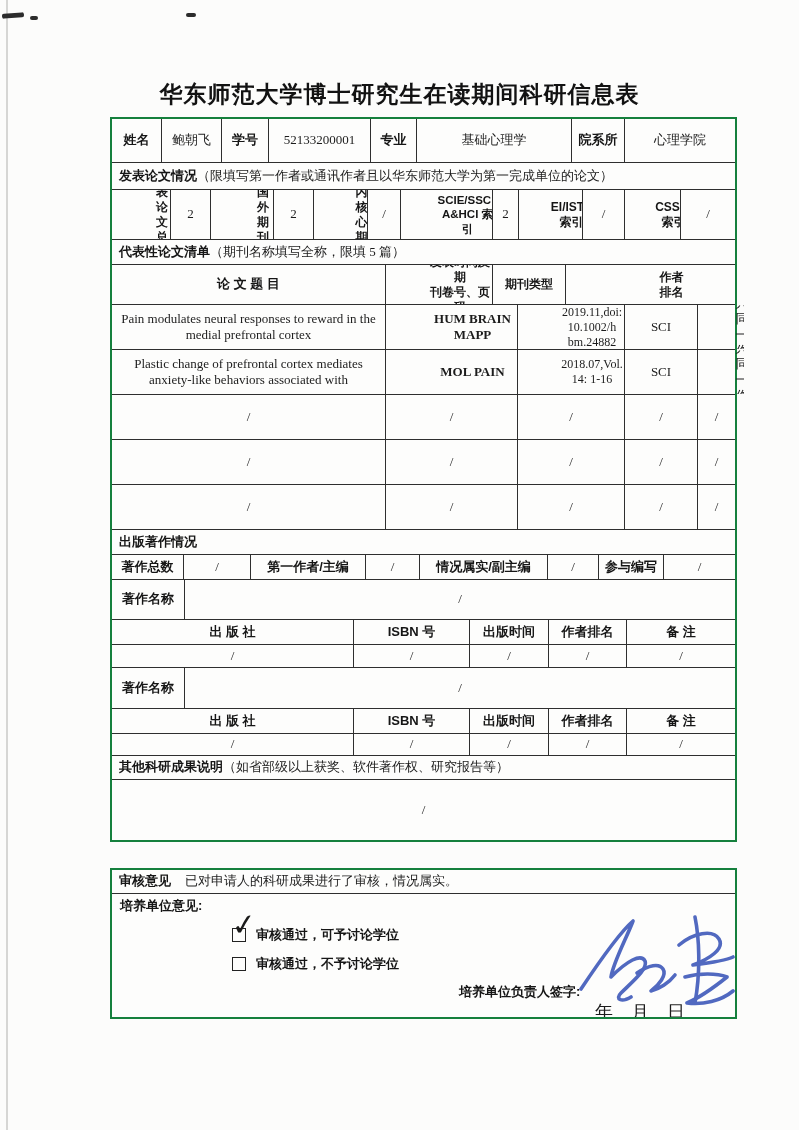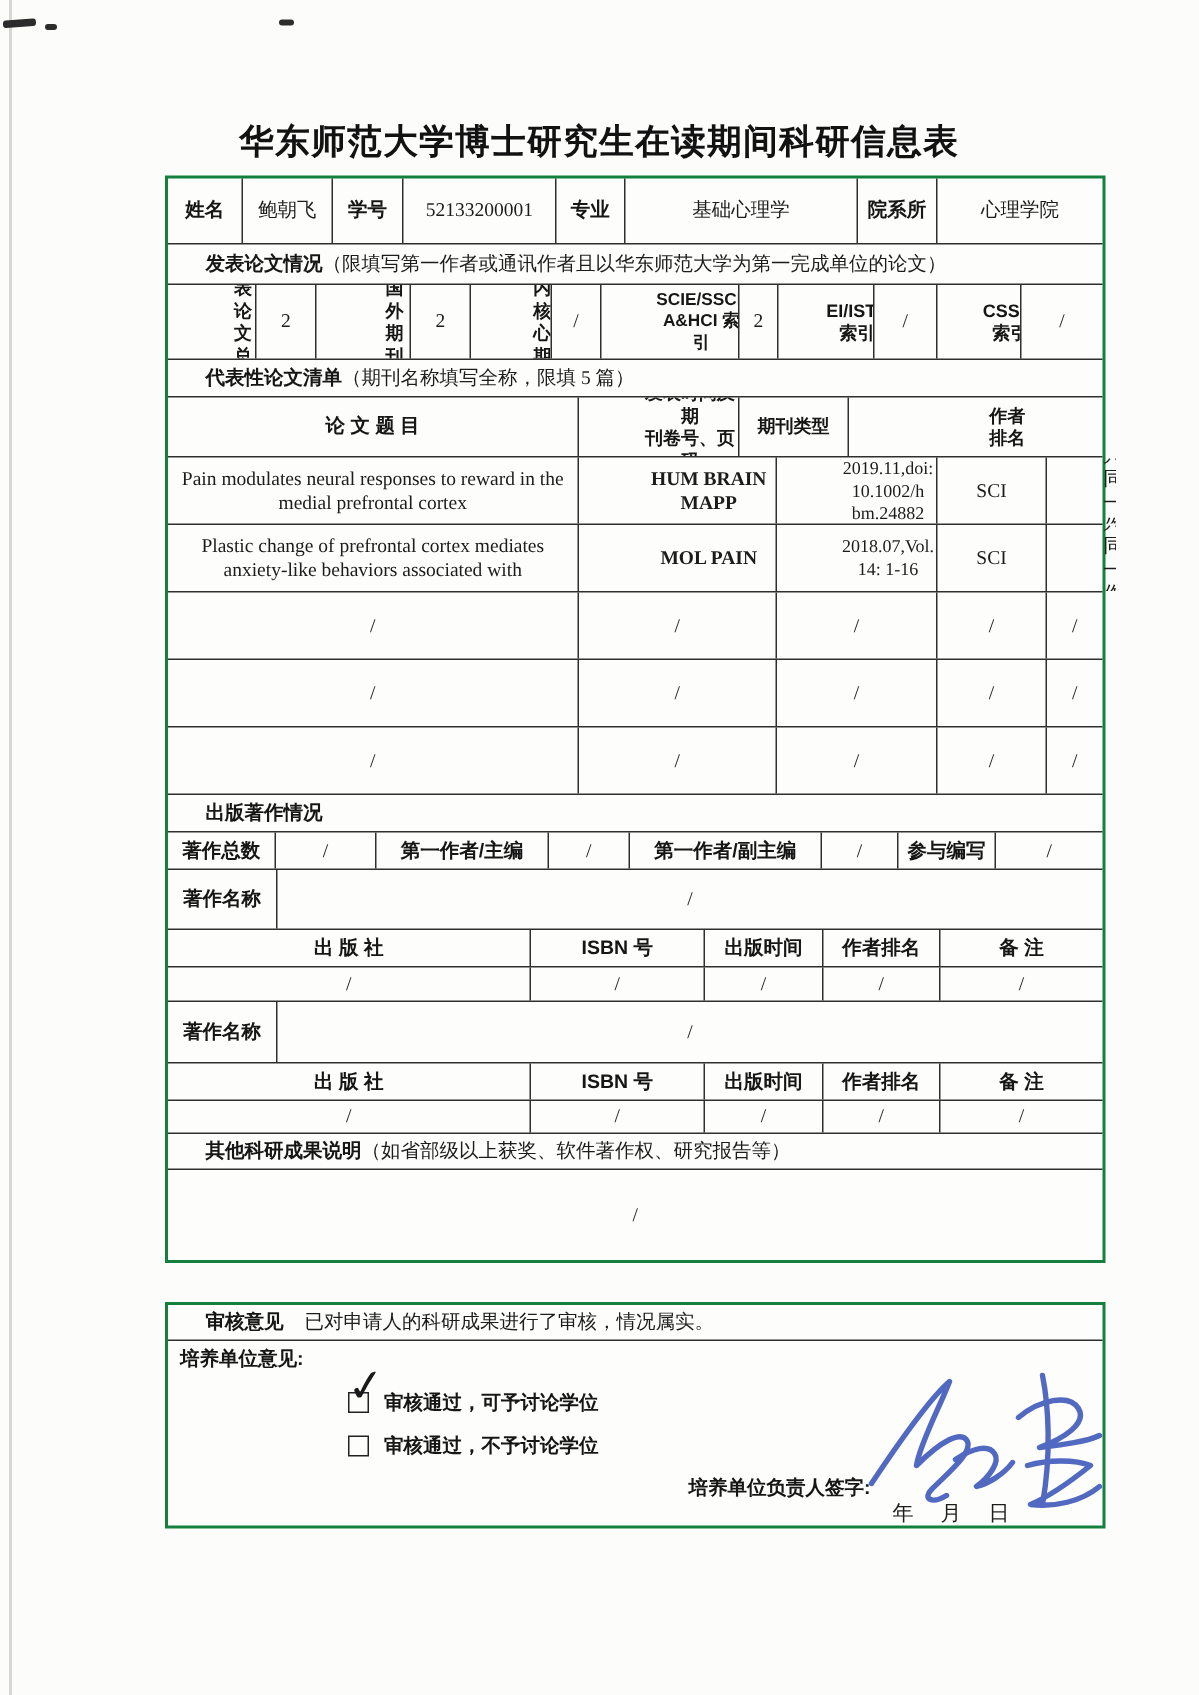--- a/index.html
+++ b/index.html
@@ -25,21 +25,21 @@
   .tbl2{top:868px;height:151px;}
   .row{display:flex;border-top:1px solid #2f2f2f;box-sizing:border-box;align-items:stretch;}
   .row:first-child{border-top:none;}
   .c{
     border-left:1px solid #2f2f2f;box-sizing:border-box;flex:0 0 auto;
     display:flex;align-items:center;justify-content:center;
     text-align:center;overflow:hidden;padding:1px 2px;line-height:1.25;
   }
   .c:first-child{border-left:none;}
   .grow{flex:1 1 auto;text-align:center;}
-  .left{justify-content:flex-start;text-align:left;padding-left:25px;}
+  .left{justify-content:flex-start;text-align:left;padding-left:7px;}
   .lbl{font-family:"Liberation Sans","DejaVu Sans",sans-serif;font-weight:bold;color:#161616;}
   .val{font-family:"Liberation Serif","DejaVu Serif",serif;}
   .pre{white-space:pre-line;padding-left:44px;}
   .small{font-size:12px;}
   .tiny{font-size:11.5px;}
   .jrnl{font-weight:bold;}
   .note{font-weight:normal;font-family:"Liberation Serif","DejaVu Serif",serif;}
   .gap{width:14px;display:inline-block;}
   
   .unit-body{position:relative;display:block;padding:0;}
@@ -51,21 +51,21 @@
     position:relative;width:14px;height:14px;border:1.5px solid #222;
     box-sizing:border-box;margin-right:10px;background:transparent;flex:0 0 auto;
   }
   .tick{
     position:absolute;left:-2px;bottom:-1px;width:26px;height:34px;
     font-size:30px;line-height:34px;color:#1a1a1a;
     transform:rotate(-6deg);pointer-events:none;
     font-family:"DejaVu Sans",sans-serif;
   }
   .sign-label{position:absolute;left:347px;top:90px;}
-  .date-line{position:absolute;left:483px;top:107px;letter-spacing:0;font-size:14px;}
+  .date-line{position:absolute;left:483px;top:107px;letter-spacing:0;font-size:18px;}
   .date-line span{margin-right:18px;}
   .signature{position:absolute;left:455px;top:17px;pointer-events:none;}
 </style>
 </head>
 <body>
 
 <div class="scan-edge"></div>
 <div class="speck" style="left:2px;top:13px;width:22px;height:5px;transform:rotate(-4deg);"></div>
 <div class="speck" style="left:30px;top:16px;width:8px;height:4px;"></div>
 <div class="speck" style="left:186px;top:13px;width:10px;height:4px;"></div>
@@ -175,21 +175,21 @@
 
   <div class="row" style="height:25px">
     <div class="c grow left lbl">出版著作情况</div>
   </div>
 
   <div class="row" style="height:25px">
     <div class="c lbl" style="width:71px">著作总数</div>
     <div class="c val" style="width:67px">/</div>
     <div class="c lbl" style="width:115px">第一作者/主编</div>
     <div class="c val" style="width:54px">/</div>
-    <div class="c lbl" style="width:128px">第一作者/副主编</div>
+    <div class="c lbl" style="width:128px">情况属实/副主编</div>
     <div class="c val" style="width:51px">/</div>
     <div class="c lbl" style="width:65px">参与编写</div>
     <div class="c val grow">/</div>
   </div>
 
 
   <div class="row" style="height:40px">
     <div class="c lbl" style="width:72px">著作名称</div>
     <div class="c val grow">/</div>
   </div>

